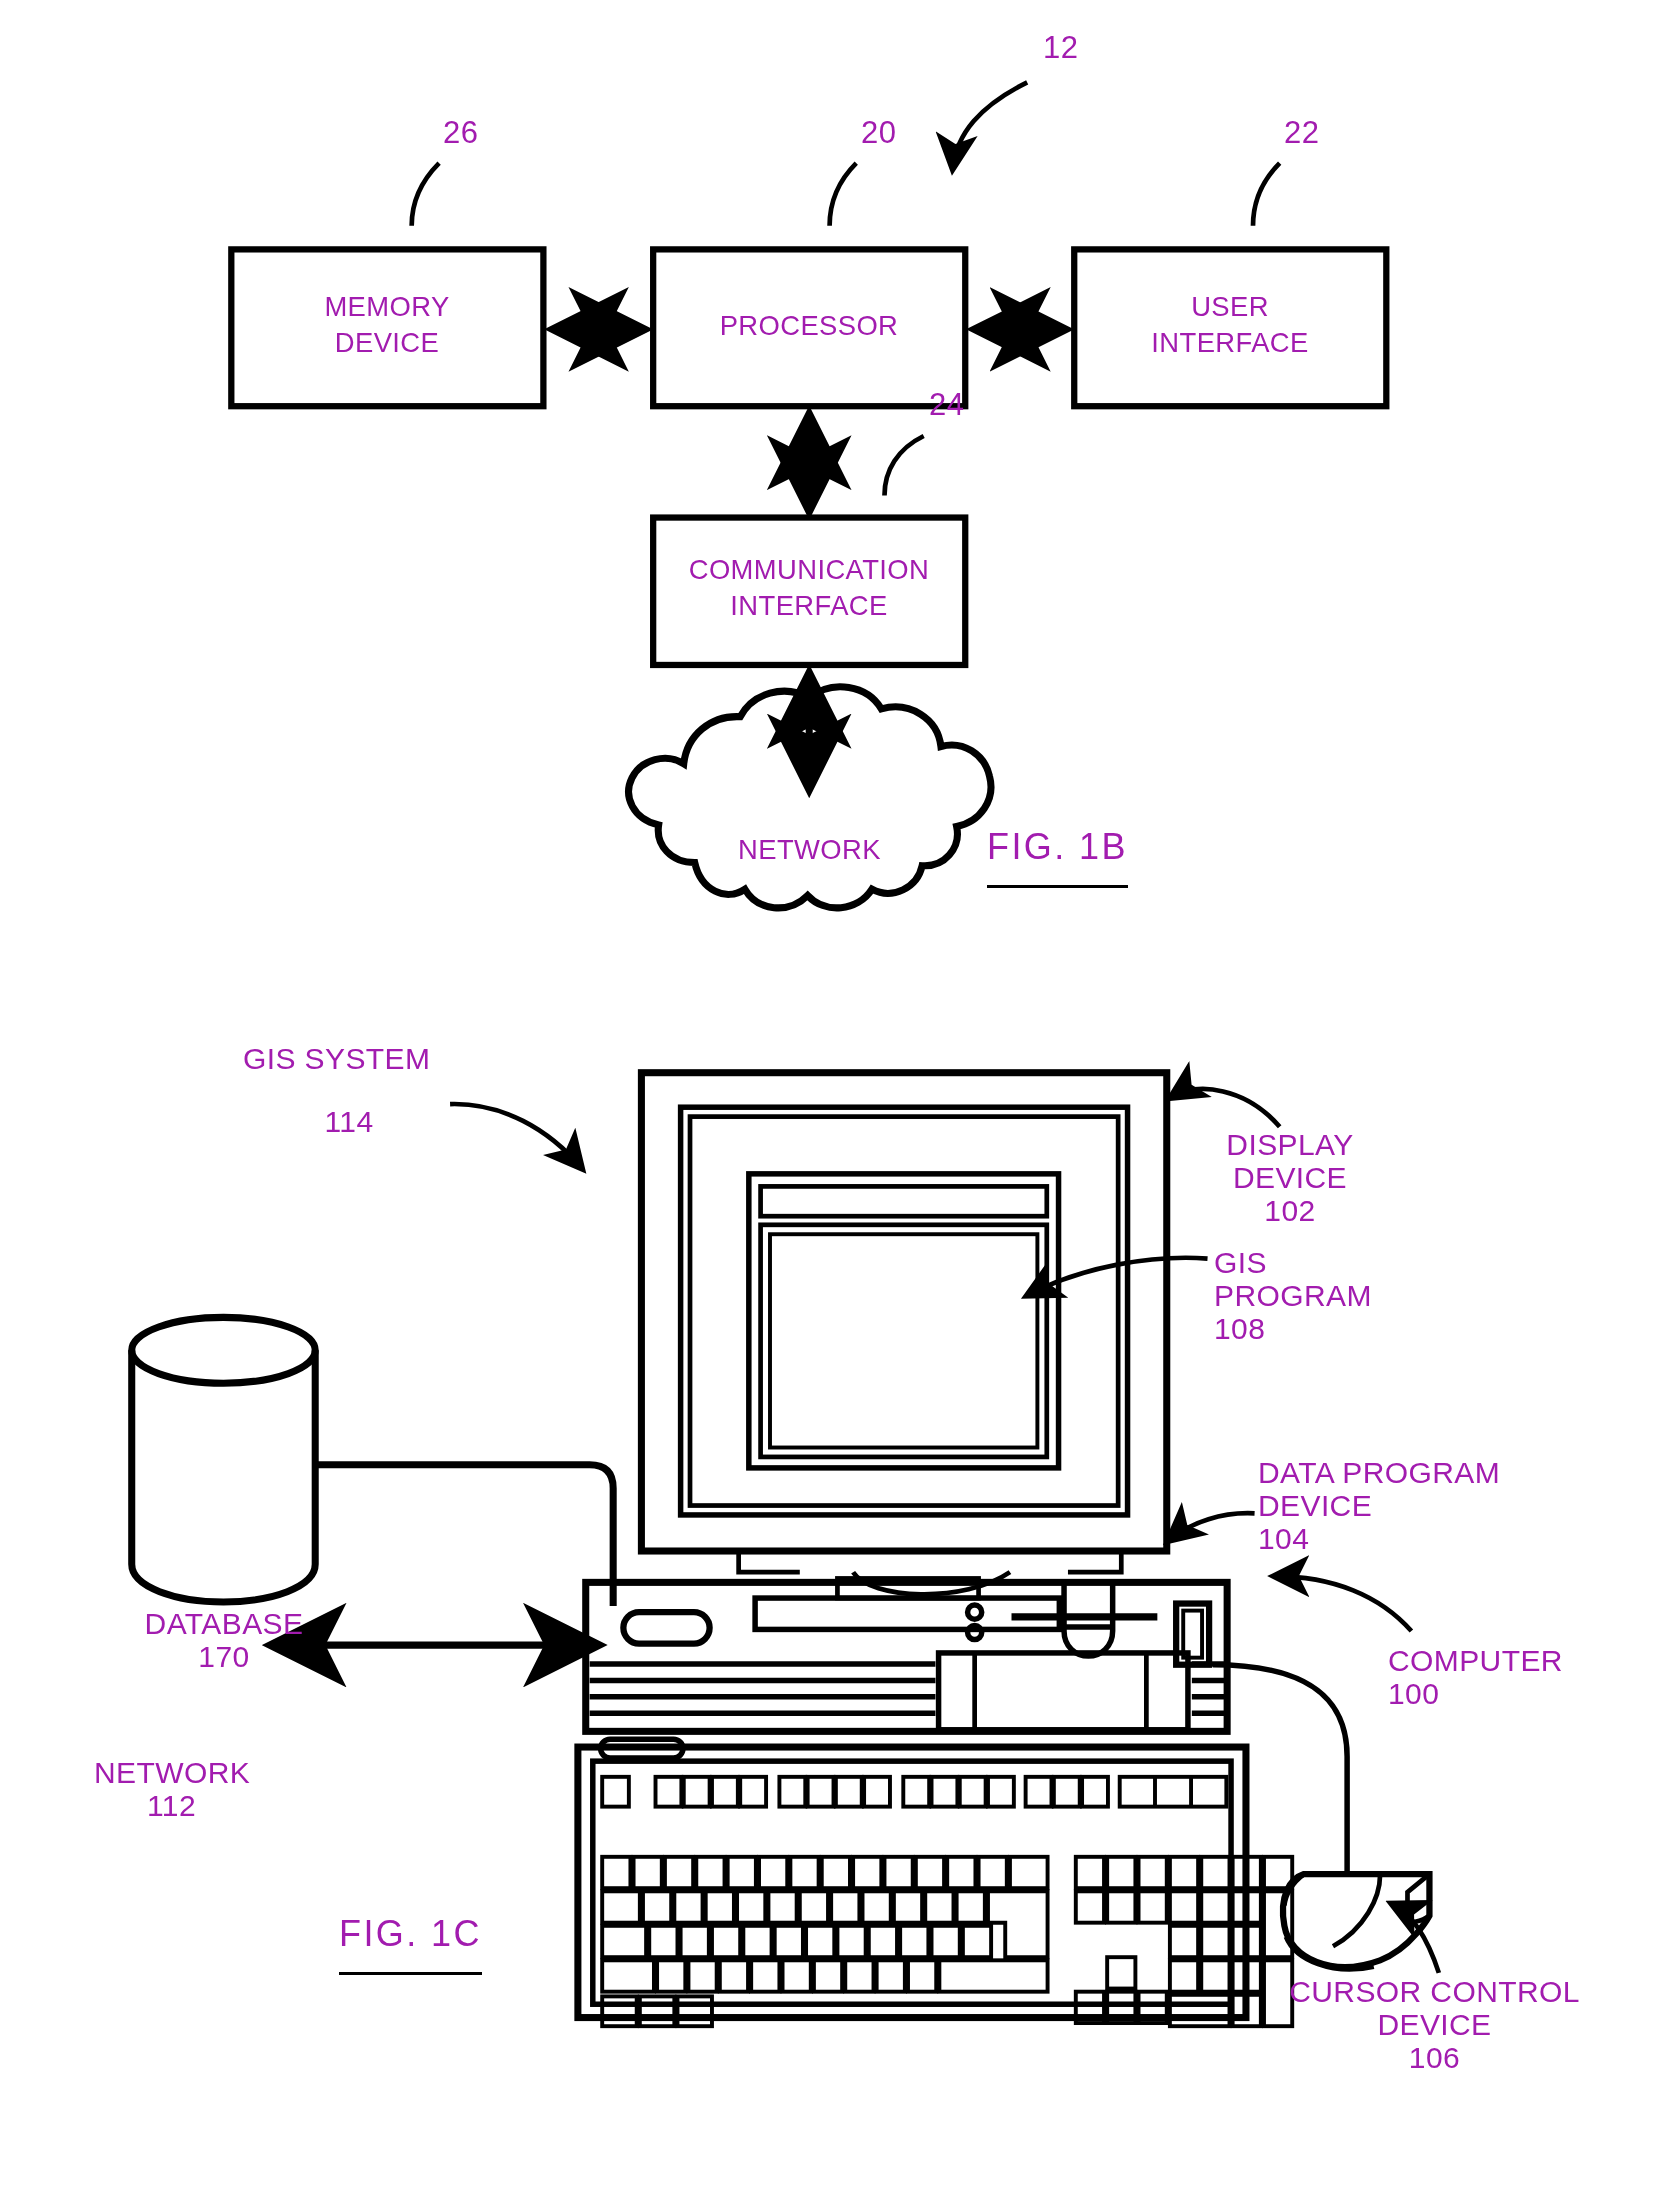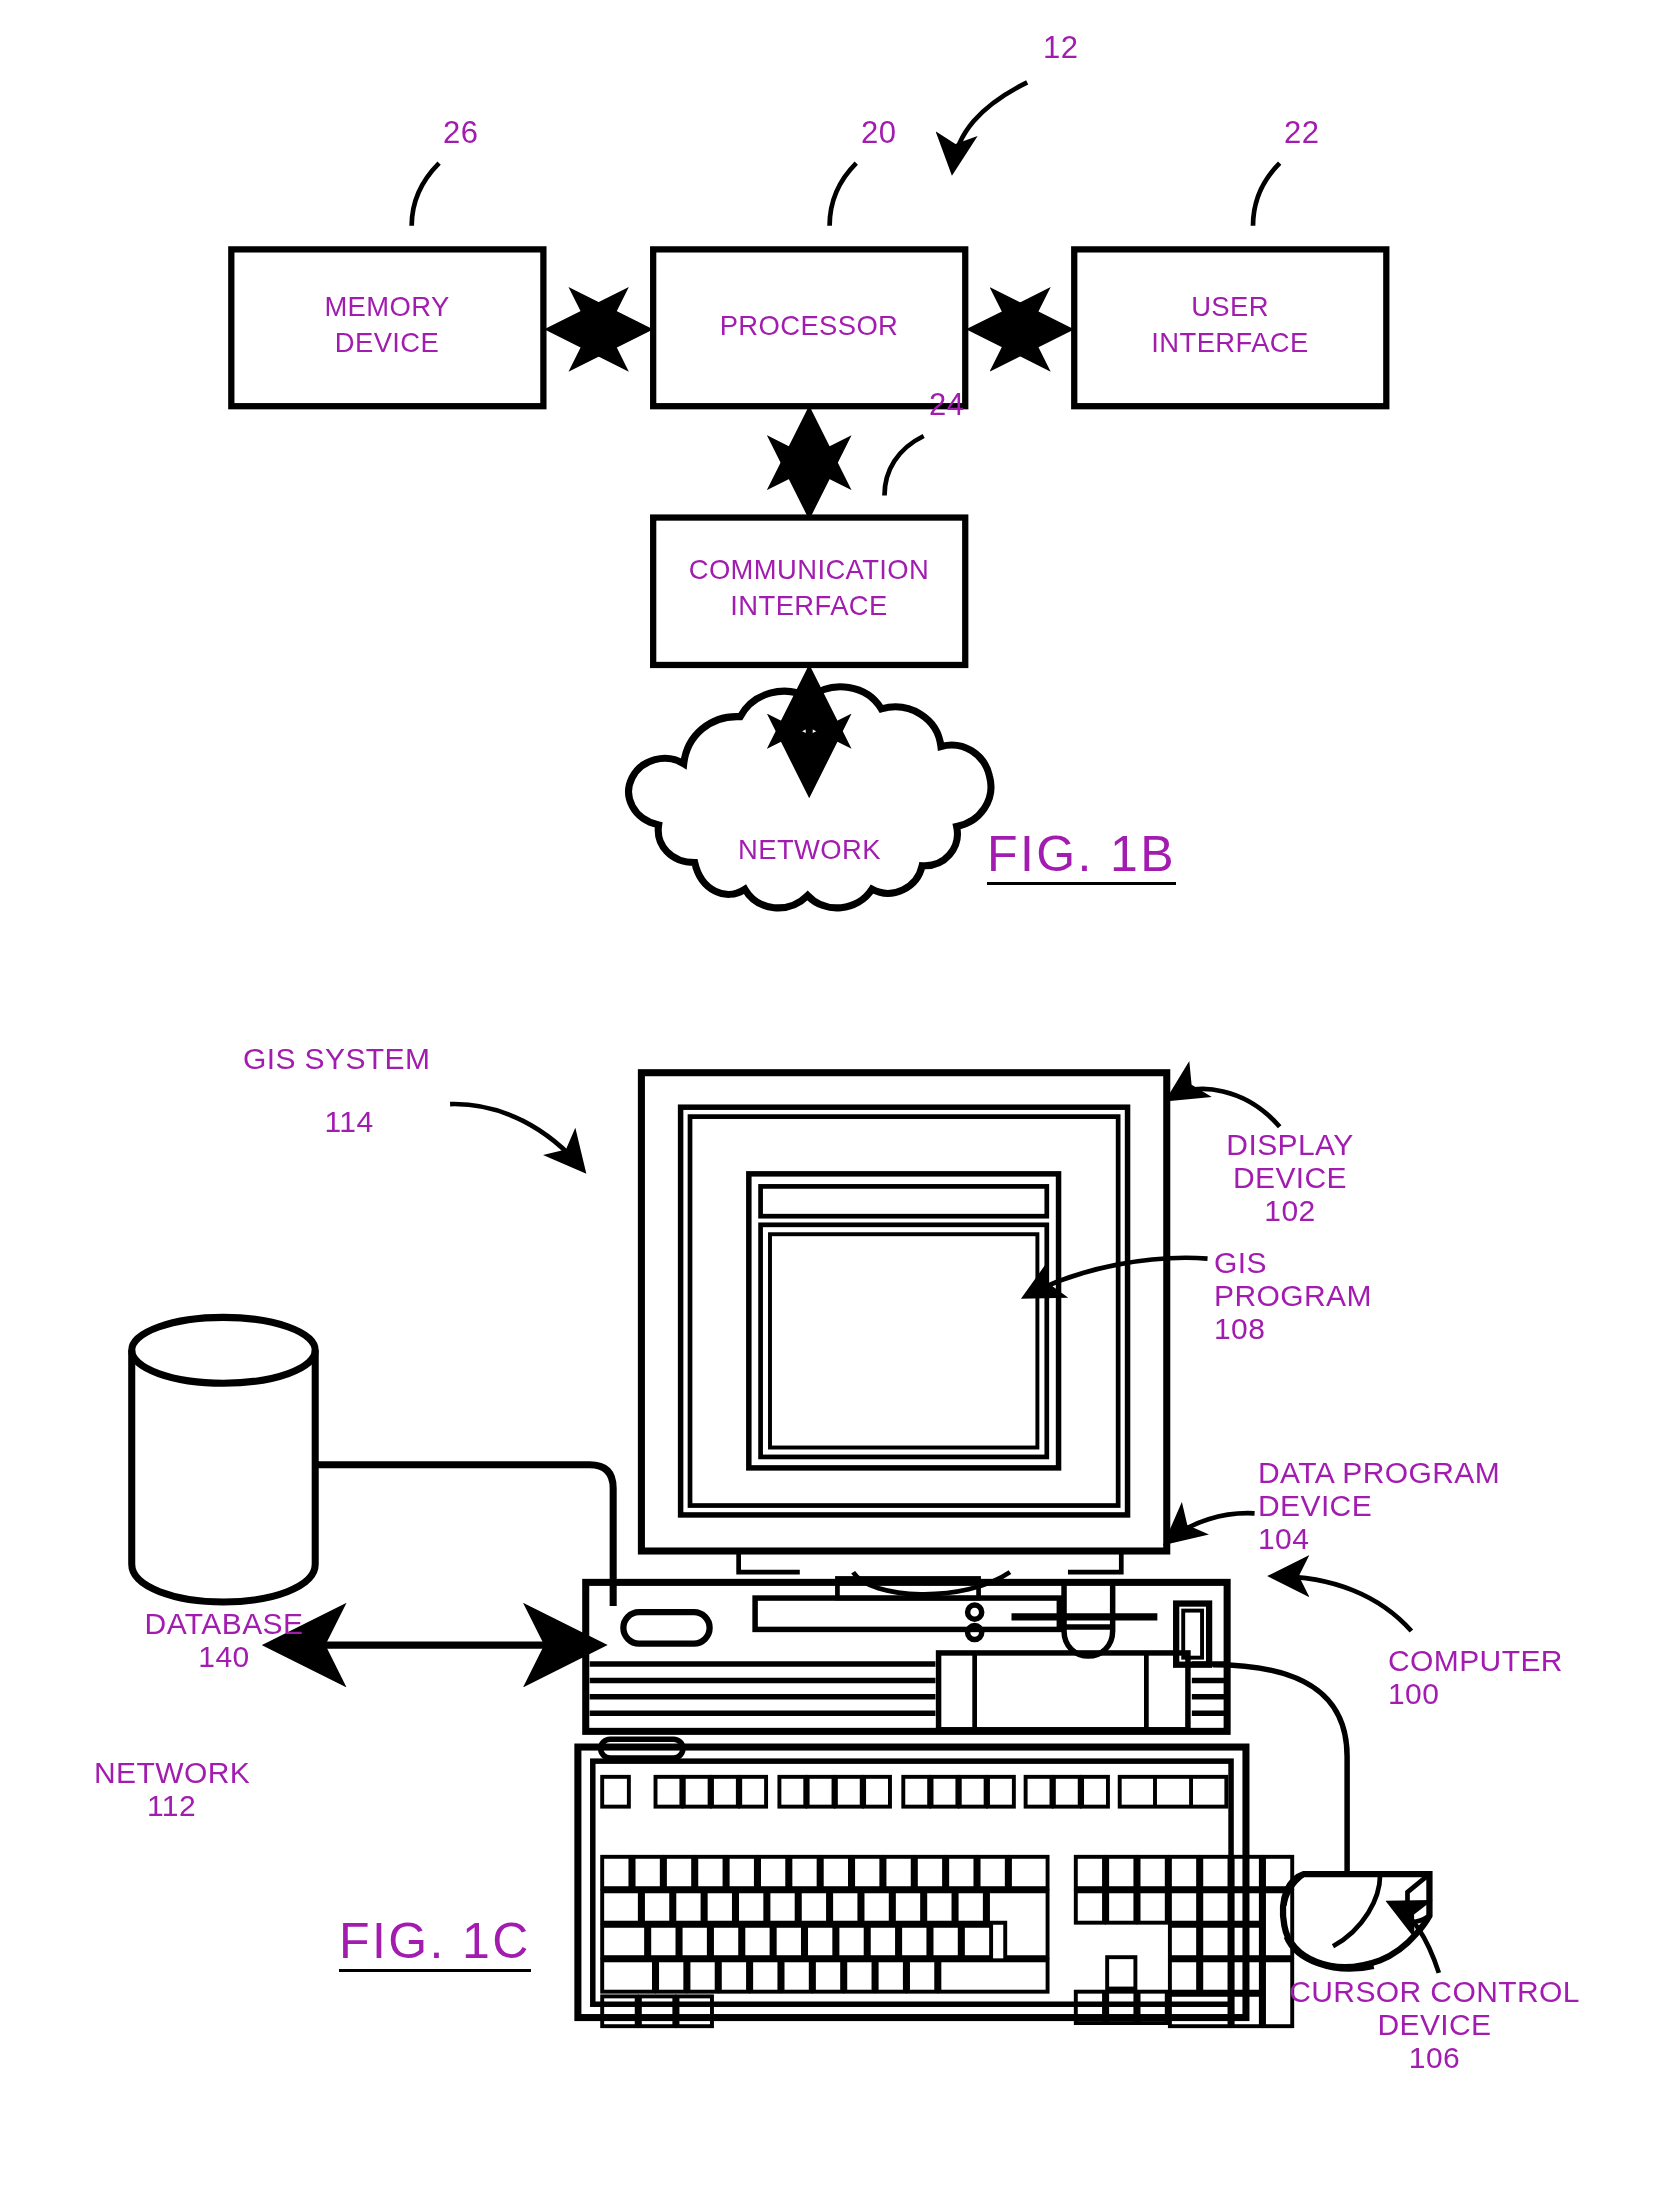--- a/index.html
+++ b/index.html
@@ -39,24 +39,24 @@
     font-size: 27.4px;
   }
   .refnum {
     font-size: 31px;
   }
   .callout {
     font-size: 30px;
     line-height: 1.06;
   }
   .figlabel {
-    font-size: 50px;
+    font-size: 36px;
     letter-spacing: 2.4px;
     border-bottom: 3.9px solid #000;
-    padding-bottom: 0;
+    padding-bottom: 18px;
   }
   .ctr { text-align: center; }
 </style>
 </head>
 <body>
 
 <div id="sheet">
 
   <svg class="layer" viewBox="0 0 2140 2812">
     <defs>
@@ -390,21 +390,21 @@
   <div class="lbl callout" style="left:1214px; top:1313px;">108</div>
 
   <div class="lbl callout" style="left:1258px; top:1457px;">DATA PROGRAM</div>
   <div class="lbl callout" style="left:1258px; top:1490px;">DEVICE</div>
   <div class="lbl callout" style="left:1258px; top:1523px;">104</div>
 
   <div class="lbl callout" style="left:1388px; top:1645px;">COMPUTER</div>
   <div class="lbl callout" style="left:1388px; top:1678px;">100</div>
 
   <div class="lbl callout ctr" style="left:118px; top:1608px; width:212px;">DATABASE</div>
-  <div class="lbl callout ctr" style="left:118px; top:1641px; width:212px;">140</div>
+  <div class="lbl callout ctr" style="left:118px; top:1641px; width:212px;">170</div>
 
   <div class="lbl callout" style="left:94px; top:1757px;">NETWORK</div>
   <div class="lbl callout" style="left:147px; top:1790px;">112</div>
 
   <div class="lbl callout ctr" style="left:1270px; top:1976px; width:329px;">CURSOR CONTROL</div>
   <div class="lbl callout ctr" style="left:1270px; top:2009px; width:329px;">DEVICE</div>
   <div class="lbl callout ctr" style="left:1270px; top:2042px; width:329px;">106</div>
 
   <div class="lbl figlabel" style="left:339px; top:1882px;margin-top:32px;">FIG. 1C</div>
 

